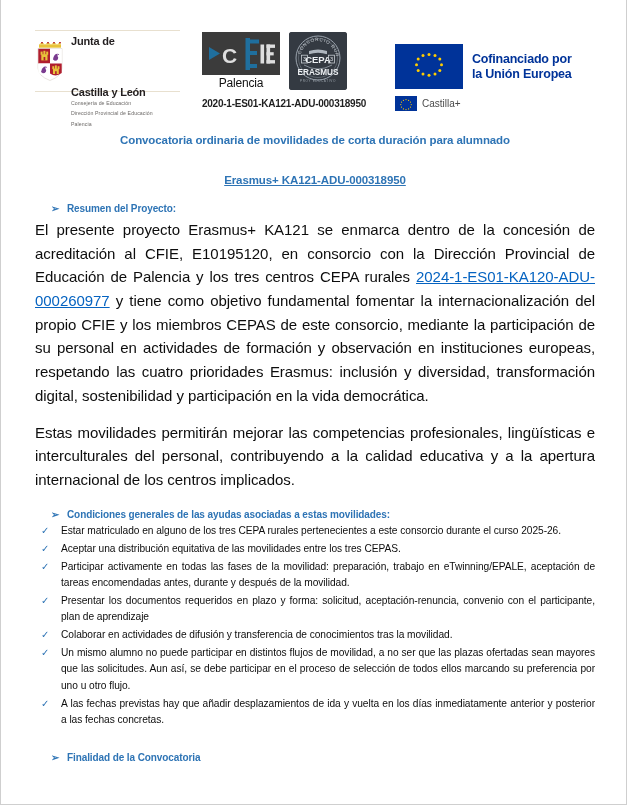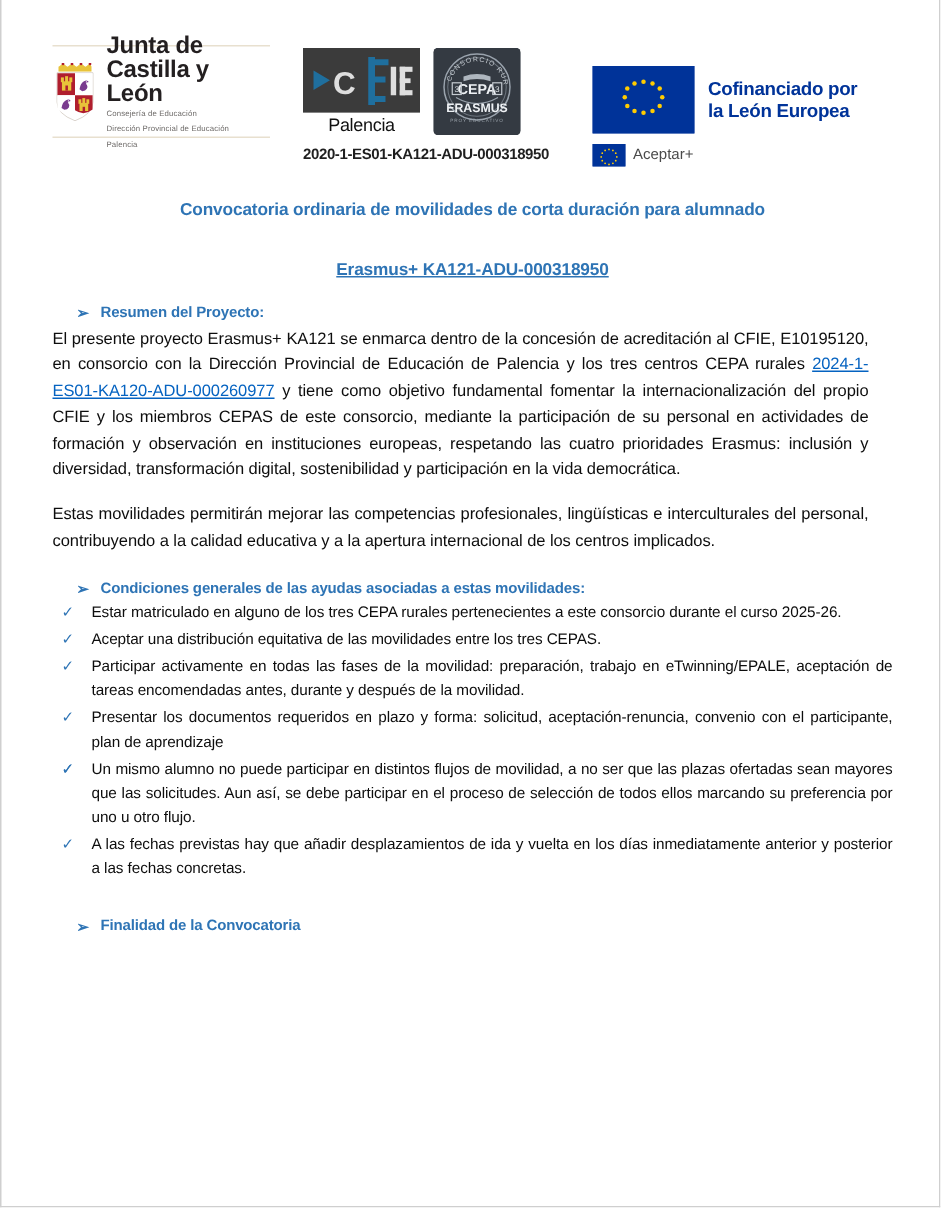--- a/index.html
+++ b/index.html
@@ -49,24 +49,25 @@
     padding-top: 2px;
   }
   .jcyl-shield {
     width: 30px;
     height: 40px;
     margin-right: 6px;
     position: relative;
   }
   .jcyl-texts { line-height: 1.0; }
   .jcyl-t1 {
-    font-size: 16px;
+    font-size: 11px;
     font-weight: bold;
     color: #231f20;
     letter-spacing: -0.2px;
+    margin-top: 40px;
   }
   .jcyl-t2 {
     font-size: 5.2px;
     color: #6d6a68;
     margin-top: 2.5px;
     line-height: 1.45;
     letter-spacing: 0.1px;
   }
 
   
@@ -192,24 +193,24 @@
   }
   .sec-head .arrow {
     position: absolute;
     left: -16px;
     top: 0px;
     color: #2e74b5;
     font-size: 10px;
   }
 
   p.para {
-    font-size: 11px;
+    font-size: 15px;
     color: #0d0d0d;
     line-height: 1.58;
-    margin: 4px 16px 0 0;
+    margin: 4px 0 0 0;
     text-align: justify;
     letter-spacing: -0.05px;
   }
   p.para.gap { margin-top: 13px; }
 
   a.doclink {
     color: #0563c1;
     text-decoration: underline;
   }
 
@@ -369,21 +370,21 @@
               <circle cx="28" cy="30" r="1.5"></circle>
               <circle cx="23.2" cy="26.6" r="1.5"></circle>
               <circle cx="21.5" cy="20.8" r="1.5"></circle>
               <circle cx="23.2" cy="15" r="1.5"></circle>
               <circle cx="28" cy="11.6" r="1.5"></circle>
             </g>
           </svg>
         </div>
         <div class="eu-text">
           <div>Cofinanciado por</div>
-          <div>la León Europea</div>
+          <div>la Unión Europea</div>
         </div>
       </div>
 
       <div class="erasmusplus">
         <div class="ep-flag">
           <svg width="22" height="15" viewBox="0 0 22 15">
             <rect x="0" y="0" width="22" height="15" fill="#003399"></rect>
             <g fill="#ffcc00">
               <circle cx="11" cy="3.6" r="0.6"></circle>
               <circle cx="13.6" cy="4.3" r="0.6"></circle>
@@ -393,21 +394,21 @@
               <circle cx="13.6" cy="12.9" r="0.6"></circle>
               <circle cx="11" cy="13.6" r="0.6"></circle>
               <circle cx="8.4" cy="12.9" r="0.6"></circle>
               <circle cx="6.5" cy="11.1" r="0.6"></circle>
               <circle cx="5.8" cy="8.6" r="0.6"></circle>
               <circle cx="6.5" cy="6.1" r="0.6"></circle>
               <circle cx="8.4" cy="4.3" r="0.6"></circle>
             </g>
           </svg>
         </div>
-        <div class="ep-text">Aceptar+</div>
+        <div class="ep-text">Castilla+</div>
       </div>
     </div>
 
     <div class="doc-title">Convocatoria ordinaria de movilidades de corta duración para alumnado</div>
     <div class="doc-subtitle">Erasmus+ KA121-ADU-000318950</div>
 
     <div class="sec-head">
       <span class="arrow">➢</span>
       <span>Resumen del Proyecto:</span>
     </div>
@@ -416,21 +417,21 @@
 
     <div class="sec-head">
       <span class="arrow">➢</span>
       <span>Condiciones generales de las ayudas asociadas a estas movilidades:</span>
     </div>
     <ul class="checks">
       <li><span class="tick">✓</span><span>Estar matriculado en alguno de los tres CEPA rurales pertenecientes a este consorcio durante el curso 2025-26.</span></li>
       <li class="nojust"><span class="tick">✓</span><span>Aceptar una distribución equitativa de las movilidades entre los tres CEPAS.</span></li>
       <li><span class="tick">✓</span><span>Participar activamente en todas las fases de la movilidad: preparación, trabajo en    eTwinning/EPALE, aceptación de tareas encomendadas antes, durante y después de la movilidad.</span></li>
       <li><span class="tick">✓</span><span>Presentar los documentos requeridos en plazo y forma: solicitud, aceptación-renuncia, convenio con el participante, plan de aprendizaje</span></li>
-      <li class="nojust"><span class="tick">✓</span></li>
+      <li class="nojust"><span class="tick">✓</span><span>Colaborar en actividades de difusión y transferencia de conocimientos tras la movilidad.</span></li>
       <li><span class="tick">✓</span><span>Un mismo alumno no puede participar en distintos flujos de movilidad, a no ser que las plazas ofertadas sean mayores que las solicitudes. Aun así, se debe participar en el proceso de selección de todos ellos marcando su preferencia por uno u otro flujo.</span></li>
       <li><span class="tick">✓</span><span>A las fechas previstas hay que añadir desplazamientos de ida y vuelta en los días inmediatamente anterior y posterior a las fechas concretas.</span></li>
     </ul>
 
     <div class="sec-head" style="margin-top:24px;">
       <span class="arrow">➢</span>
       <span>Finalidad de la Convocatoria</span>
     </div>
 
   </div>

